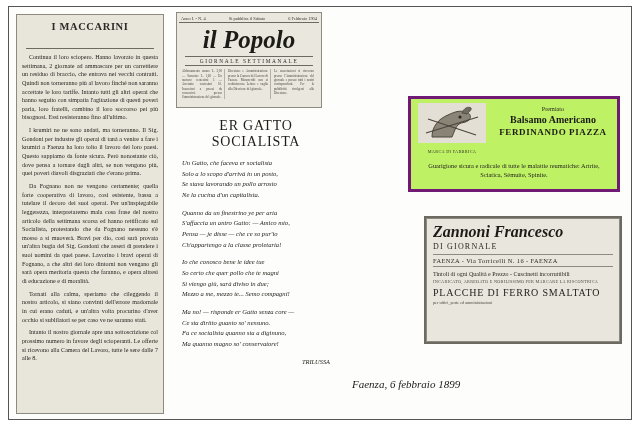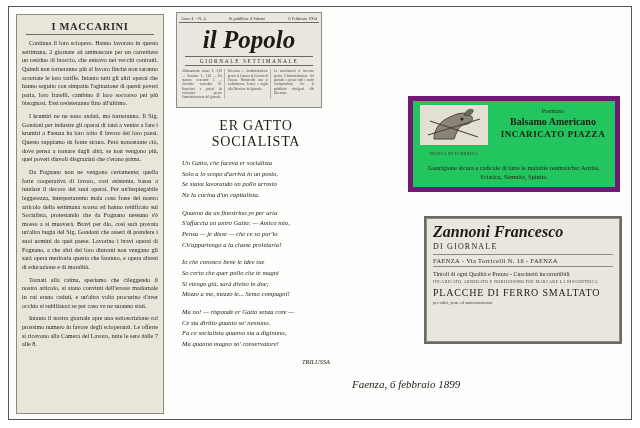--- a/index.html
+++ b/index.html
@@ -49,21 +49,21 @@
     height: 400px;
     border: 1px solid #8d8a80;
     background: #e8e5db;
   }
   #col-maccarini .title {
     text-align: center;
     font-weight: bold;
     font-size: 10.5px;
     letter-spacing: .6px;
     border-bottom: 1px solid #6d6a61;
-    padding-bottom: 2px;
+    padding-bottom: 16px;
     margin: 2px 4px 4px 4px;
   }
   #col-maccarini p {
     margin: 0 0 4px 0;
     font-size: 6.1px;
     line-height: 1.42;
     text-align: justify;
     text-indent: 7px;
     color: #26241f;
   }
@@ -151,22 +151,22 @@
     padding-right: 6px;
     color: #26241f;
   }
 
   
   #clip-balsamo {
     left: 408px;
     top: 96px;
     width: 212px;
     height: 96px;
-    border: 5px solid #701a75;
-    background: #22c55e;
+    border: 3px solid #701a75;
+    background: #bef264;
   }
   #clip-balsamo .row {
     display: flex;
     gap: 6px;
     align-items: flex-start;
   }
   #clip-balsamo .logo {
     width: 72px;
     text-align: center;
   }
@@ -353,21 +353,21 @@
             <path d="M44 10 C46 5, 50 3, 53 5 C54 7, 51 9, 49 11 Z" fill="#6f6a5e" stroke="#4a463d" stroke-width="0.8"></path>
             <circle cx="42" cy="14" r="1.6" fill="#2b2924"></circle>
             <path d="M8 30 L60 14" stroke="#4a463d" stroke-width="1.2"></path>
             <path d="M10 16 L58 32" stroke="#4a463d" stroke-width="1.2"></path>
           </svg>
           <div class="mark">MARCA DI FABBRICA</div>
         </div>
         <div class="txt">
           <div class="premiato">Premiato</div>
           <div class="b1">Balsamo Americano</div>
-          <div class="b2">INCARICATO PIAZZA</div>
+          <div class="b2">FERDINANDO PIAZZA</div>
         </div>
       </div>
       <div class="desc">Guarigione sicura e radicale di tutte le malattie reumatiche: Artrite, Sciatica, Sémuite, Spinite.</div>
     </div>
   </div>
 
   <div class="clip" id="clip-zannoni">
     <div class="inner2">
       <div class="z1">Zannoni Francesco</div>
       <div class="z2">DI GIORNALE</div>

